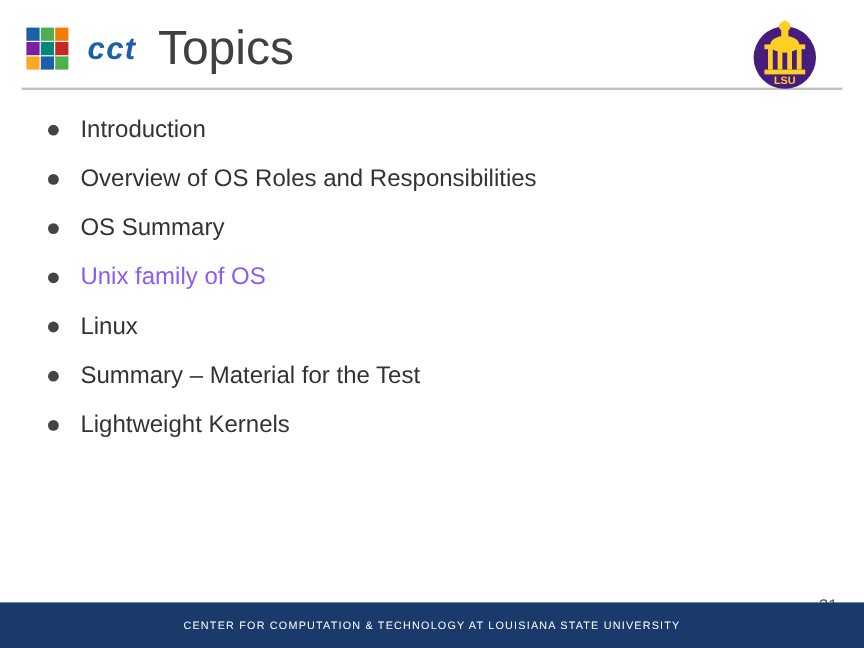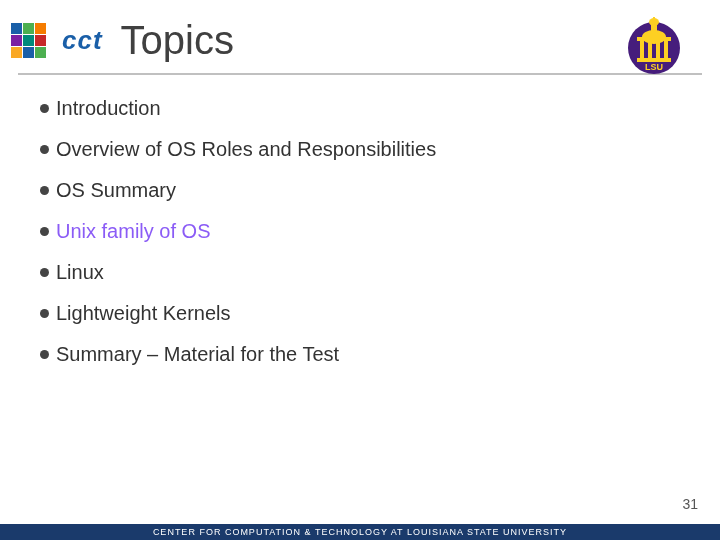--- a/index.html
+++ b/index.html
@@ -10,21 +10,21 @@
       background: #ffffff;
       font-family: Arial, Helvetica, sans-serif;
       overflow: hidden;
       position: relative;
     }
 
     
     .header {
       display: flex;
       align-items: center;
-      padding: 18px 24px 10px 11px;
+      padding: 18px 24px 10px 22px;
       gap: 12px;
     }
 
     
     .cct-logo {
       display: grid;
       grid-template-columns: repeat(3, 11px);
       grid-template-rows: repeat(3, 11px);
       gap: 1px;
       margin-right: 4px;
@@ -85,21 +85,21 @@
     .bullet-list {
       list-style: none;
       display: flex;
       flex-direction: column;
       gap: 18px;
     }
 
     .bullet-list li {
       display: flex;
       align-items: center;
-      gap: 7px;
+      gap: 18px;
       font-size: 20px;
       color: #333333;
       text-align: right;
     }
 
     .bullet-list li .bullet {
       width: 9px;
       height: 9px;
       background: #444;
       border-radius: 50%;
@@ -118,21 +118,21 @@
       font-size: 14px;
       color: #555;
     }
 
     
     .footer-bar {
       position: absolute;
       bottom: 0;
       left: 0;
       right: 0;
-      height: 16px;
+      height: 38px;
       background: #1a3a6b;
       display: flex;
       align-items: center;
       justify-content: center;
     }
 
     .footer-bar span {
       font-size: 9px;
       color: #ffffff;
       letter-spacing: 1px;
@@ -201,25 +201,25 @@
     <li>
       <span class="bullet"></span>
       <span class="highlight">Unix family of OS</span>
     </li>
     <li>
       <span class="bullet"></span>
       <span>Linux</span>
     </li>
     <li>
       <span class="bullet"></span>
+      <span>Summary – Material for the Test</span>
+    </li>
+    <li>
+      <span class="bullet"></span>
       <span>Lightweight Kernels</span>
-    </li>
-    <li>
-      <span class="bullet"></span>
-      <span>Summary – Material for the Test</span>
     </li>
   </ul>
 </div>
 
 <div class="page-number">31</div>
 
 <div class="footer-bar">
   <span>Center for Computation &amp; Technology at Louisiana State University</span>
 </div>
 

